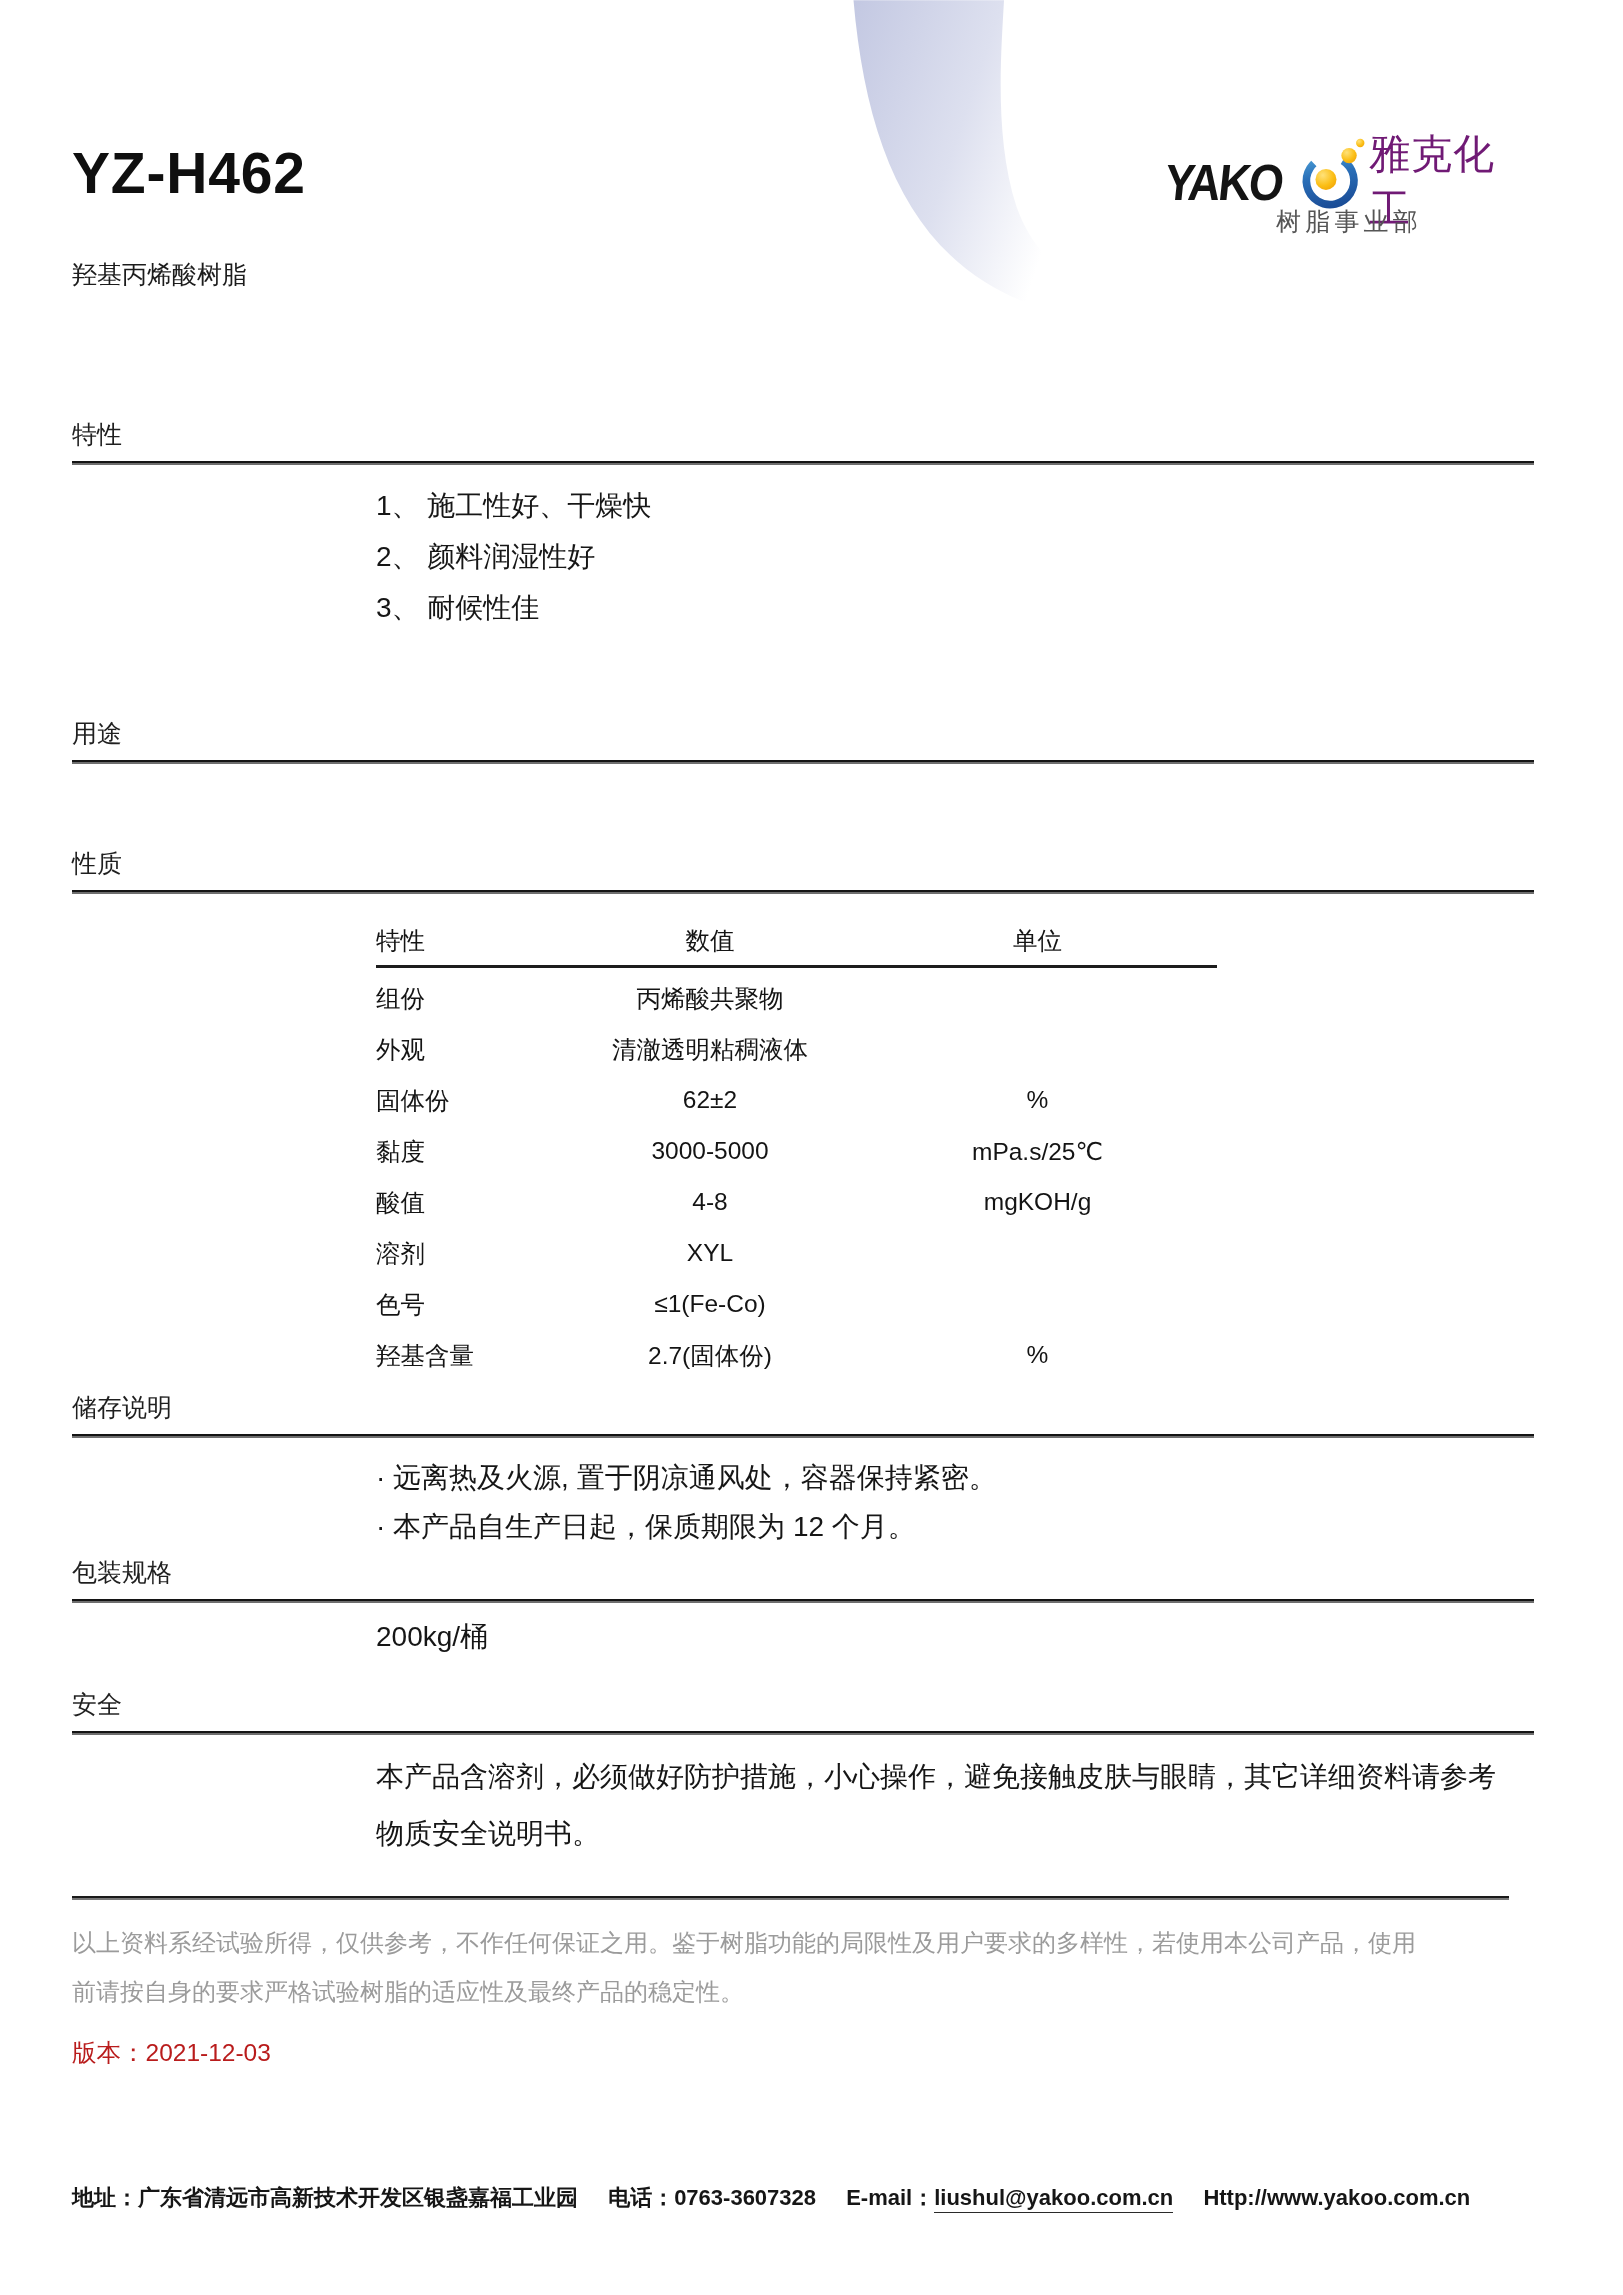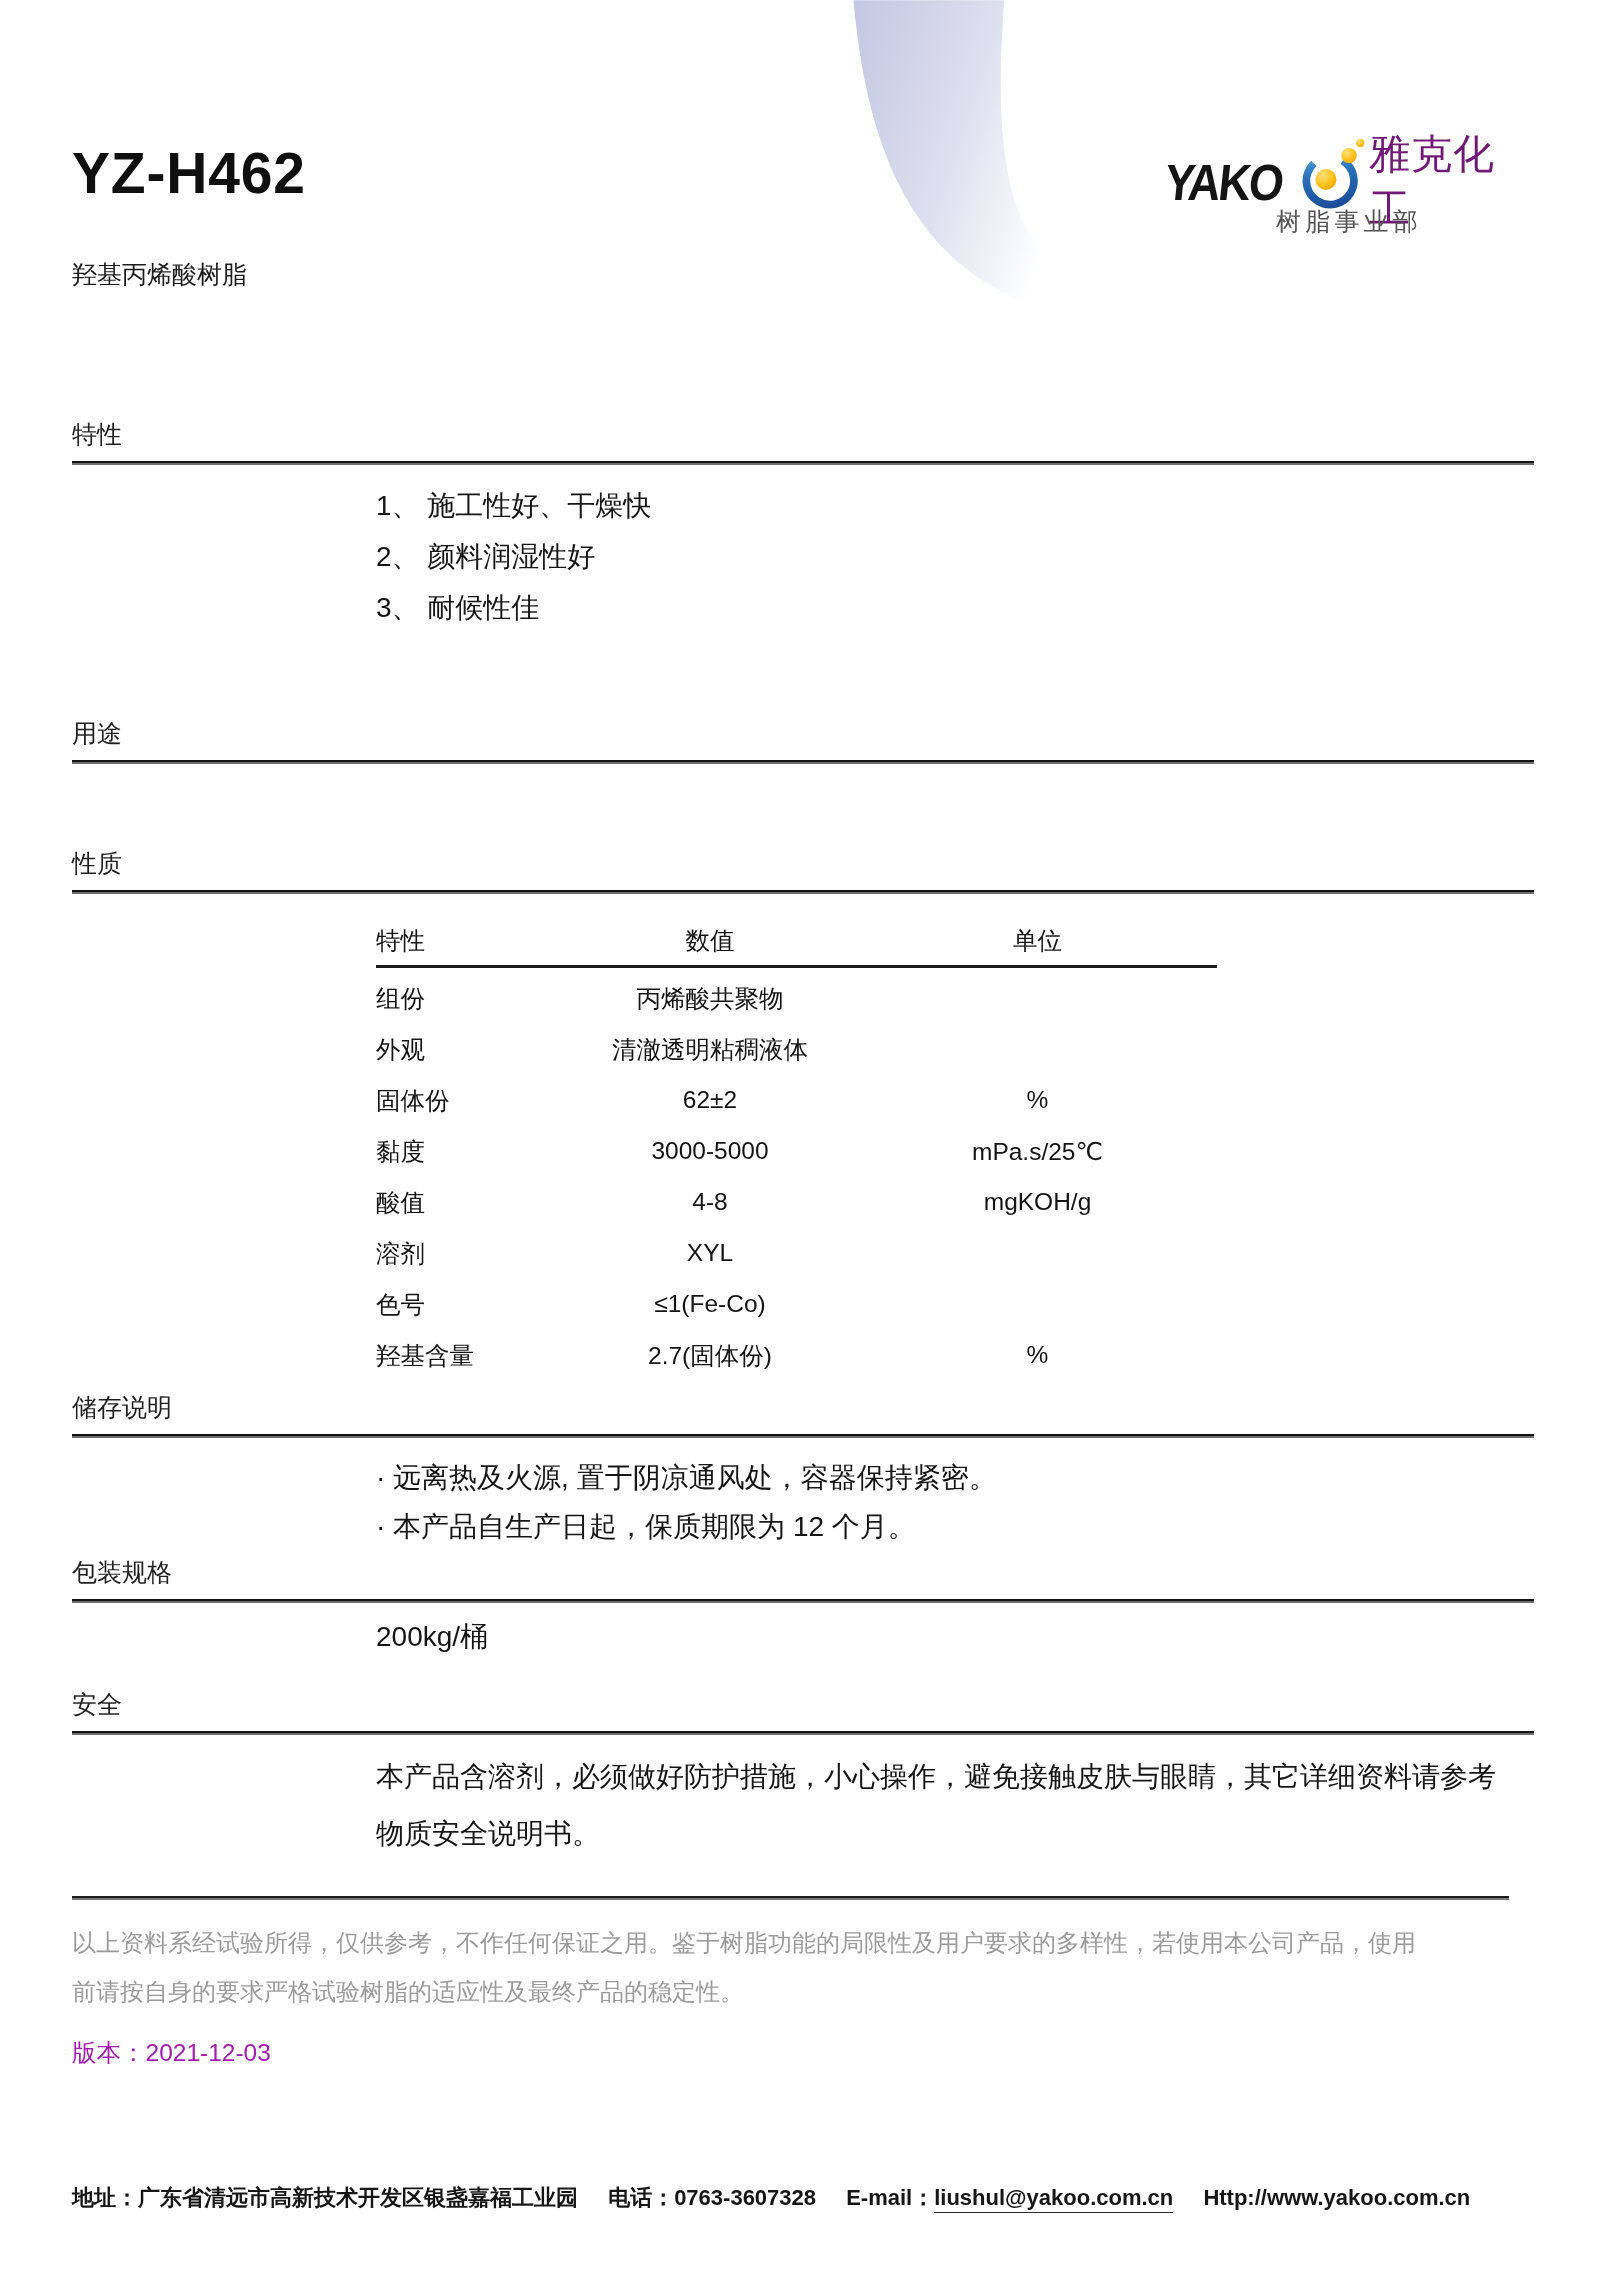--- a/index.html
+++ b/index.html
@@ -38,21 +38,21 @@
   .c3{width:359px;text-align:center;}
   .thead-rule{height:2.5px;background:#1c1c1c;margin:3.4px 0 5px 0;}
 
   .pre{white-space:pre-line;}
   .safety-text{line-height:57px;width:1150px;}
 
   
   .divider-light{position:absolute;left:72px;top:1896px;width:1437px;height:4.2px;
         background:linear-gradient(to bottom,#1a1a1a 0,#1a1a1a 55%,#777 55%,#777 100%);}
   .disclaimer{position:absolute;left:72px;top:1918px;width:1463px;font-size:24px;line-height:49px;color:#9b9b9b;}
-  .version{position:absolute;left:72px;top:2036px;font-size:24.5px;color:#a21caf;text-align:right;}
+  .version{position:absolute;left:72px;top:2036px;font-size:24.5px;color:#b91c1c;text-align:right;}
   .footer{position:absolute;left:72px;top:2183px;font-size:22px;color:#161616;white-space:nowrap;font-weight:bold;}
   .footer .gap{margin-left:24px;}
   .email-link{text-decoration:none;color:#161616;border-bottom:1.7px solid #2a2a2a;padding-bottom:1.7px;cursor:pointer;}
 </style>
 </head>
 <body>
 
 <div class="page">
 
   <svg class="swoosh" viewBox="0 0 900 430" aria-hidden="true">

